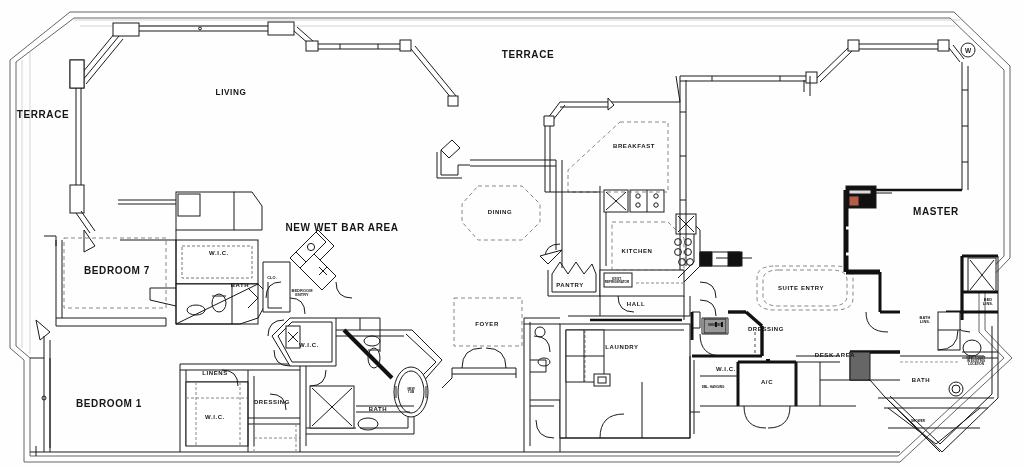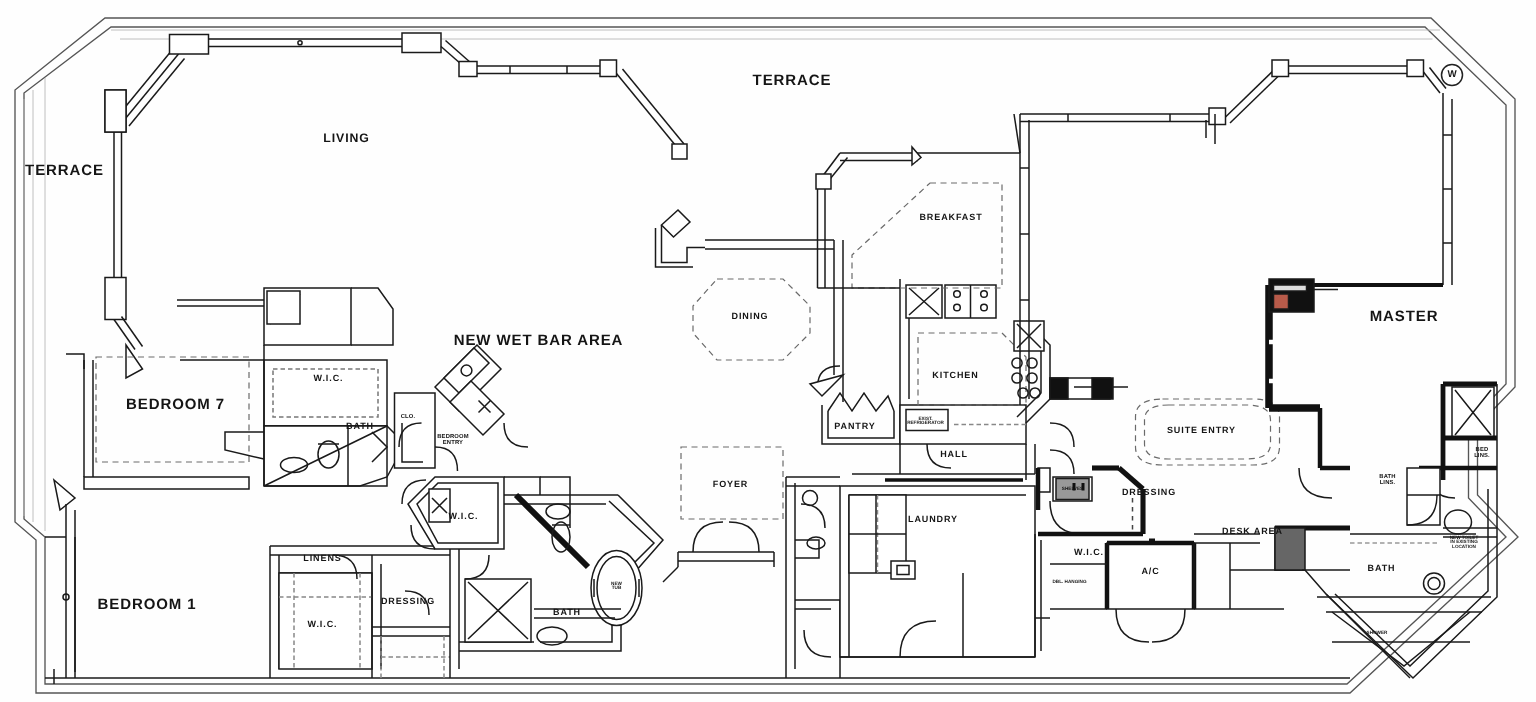--- a/index.html
+++ b/index.html
@@ -466,23 +466,23 @@
       </g>
 
     </g>
   </svg>
 
   <div class="wmark" style="left:968px;top:50px;">W</div>
 
   <div class="rlabel sz-md" style="left:43px;top:115px;">TERRACE</div>
   <div class="rlabel sz-md" style="left:528px;top:55px;">TERRACE</div>
   <div class="rlabel sz-lg" style="left:231px;top:93px;">LIVING</div>
-  <div class="rlabel sz-md" style="left:342px;top:228px;margin-left:17px;">NEW WET BAR AREA</div>
+  <div class="rlabel sz-md" style="left:342px;top:228px;">NEW WET BAR AREA</div>
   <div class="rlabel sz-md" style="left:117px;top:271px;">BEDROOM 7</div>
-  <div class="rlabel sz-md" style="left:98px;top:404px;text-align:right;">BEDROOM 1</div>
+  <div class="rlabel sz-md" style="left:109px;top:404px;text-align:right;">BEDROOM 1</div>
   <div class="rlabel sz-sm" style="left:219px;top:253px;">W.I.C.</div>
   <div class="rlabel sz-sm" style="left:240px;top:285px;">BATH</div>
   <div class="rlabel sz-xs" style="left:272px;top:278px;">CLO.</div>
   <div class="rlabel sz-xs" style="left:302px;top:293px;white-space:pre;">BEDROOM
 ENTRY</div>
   <div class="rlabel sz-sm" style="left:215px;top:373px;">LINENS</div>
   <div class="rlabel sz-sm" style="left:215px;top:417px;">W.I.C.</div>
   <div class="rlabel sz-sm" style="left:272px;top:402px;">DRESSING</div>
   <div class="rlabel sz-sm" style="left:309px;top:345px;">W.I.C.</div>
   <div class="rlabel sz-sm" style="left:378px;top:409px;">BATH</div>

